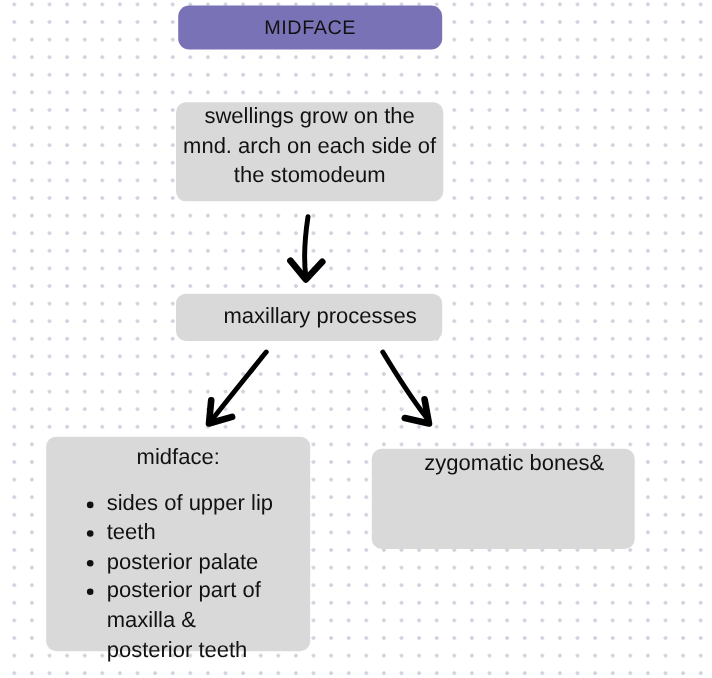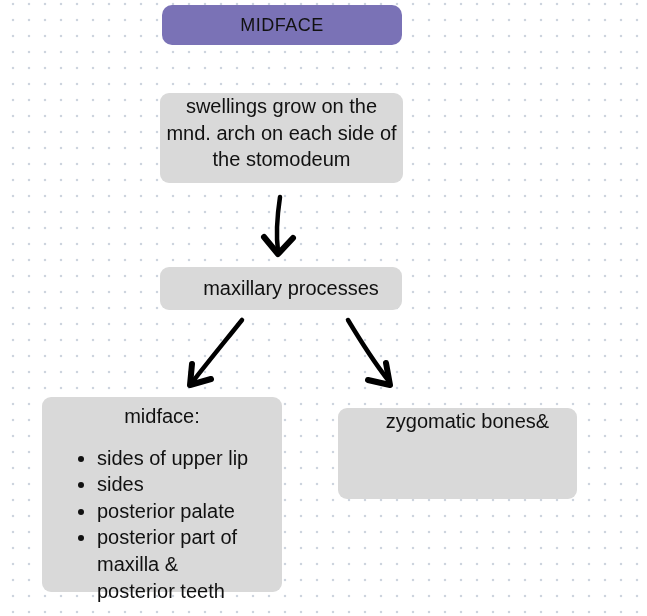--- a/index.html
+++ b/index.html
@@ -107,21 +107,21 @@
 
   <svg class="arrow" style="left:334px; top:316px;" width="72" height="76" viewBox="0 0 72 76">
     <path class="shaft" d="M14,4 C26,24 40,46 54,64"></path>
     <path class="head" d="M52,47 L56,69 L34,64"></path>
   </svg>
 
   <div class="node node-midface">
     <div class="heading">midface:</div>
     <ul>
       <li>sides of upper lip</li>
-      <li>sides</li>
+      <li>teeth</li>
       <li>posterior palate</li>
       <li>posterior part of maxilla &amp; posterior teeth</li>
     </ul>
   </div>
 
   <div class="node node-zygomatic">
     <div>zygomatic bones</div>
     <div>&amp;</div>
   </div>
 

